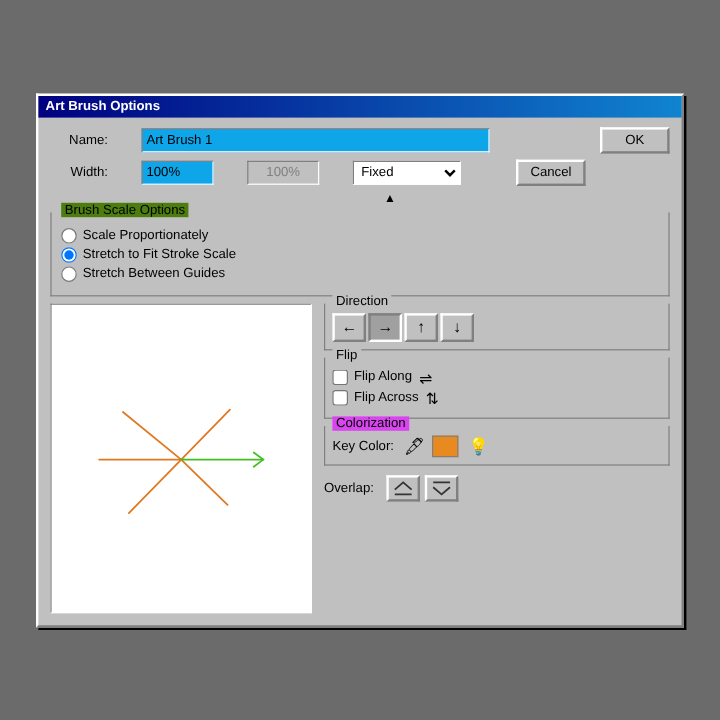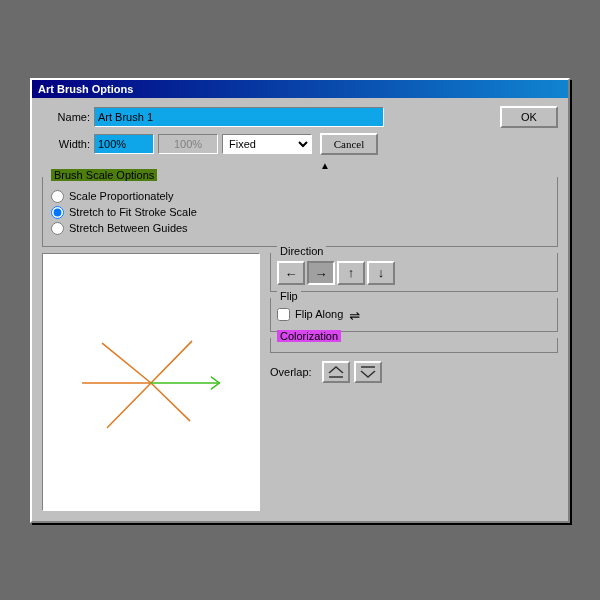--- a/index.html
+++ b/index.html
@@ -30,20 +30,21 @@
       display: flex;
       align-items: center;
     }
     .dialog-body {
       padding: 8px 10px 10px 10px;
     }
     .row {
       display: flex;
       align-items: center;
       margin-bottom: 5px;
+      gap: 24px;
     }
     label {
       font-size: 11px;
     }
     .field-label {
       min-width: 48px;
       text-align: right;
       margin-right: 4px;
     }
     input[type="text"] {
@@ -278,21 +279,21 @@
           <span>100%</span>
         </div>
       <select style="margin-left:4px; width:90px;">
         <option>Fixed</option>
         <option>Pressure</option>
         <option>Stylus Wheel</option>
         <option>Tilt</option>
         <option>Bearing</option>
         <option>Rotation</option>
       </select>
-      <button class="btn" style="margin-left:8px;font-family:Liberation Serif, serif;">Cancel</button>
+      <button class="btn" style="margin-left:22px;">Cancel</button>
     </div>
 
     <div class="arrow-row">
       <span style="margin-left:50px; font-size:10px;">▲</span>
     </div>
 
     <div class="group-box">
       <span class="group-legend">Brush Scale Options</span>
       <div class="radio-row">
         <input type="radio" name="brushscale" id="r1" style="">
@@ -344,24 +345,35 @@
           </div>
         </div>
 
         <div class="flip-group">
           <span class="flip-legend">Flip</span>
           <div class="flip-row">
             <input type="checkbox" id="flipalong" style="">
             <label for="flipalong">Flip Along</label>
             <span style="margin-left:6px; font-size:13px;">⇌</span>
           </div>
+          <div class="flip-row">
+            <input type="checkbox" id="flipacross" style="">
+            <label for="flipacross">Flip Across</label>
+            <span style="margin-left:6px; font-size:13px;">⇅</span>
+          </div>
         </div>
 
         <div class="color-group">
           <span class="color-legend">Colorization</span>
+          <div class="color-row">
+            <span>Key Color:</span>
+            <span style="font-size:14px; margin-left:4px; cursor:pointer;">🖋</span>
+            <div class="color-swatch" style="background-color:#e88a20; width:22px; height:18px; border:1px solid #808080; margin-left:2px;"></div>
+            <span style="font-size:14px; margin-left:4px;">💡</span>
+          </div>
         </div>
 
         <div class="overlap-row">
           <span>Overlap:</span>
           <button class="overlap-btn" style="margin-left:6px;">
             <svg width="18" height="14" viewBox="0 0 18 14">
               <polyline points="2,8 9,2 16,8" fill="none" stroke="#333" stroke-width="1.5"></polyline>
               <line x1="2" y1="12" x2="16" y2="12" stroke="#333" stroke-width="1.5"></line>
             </svg>
           </button>

